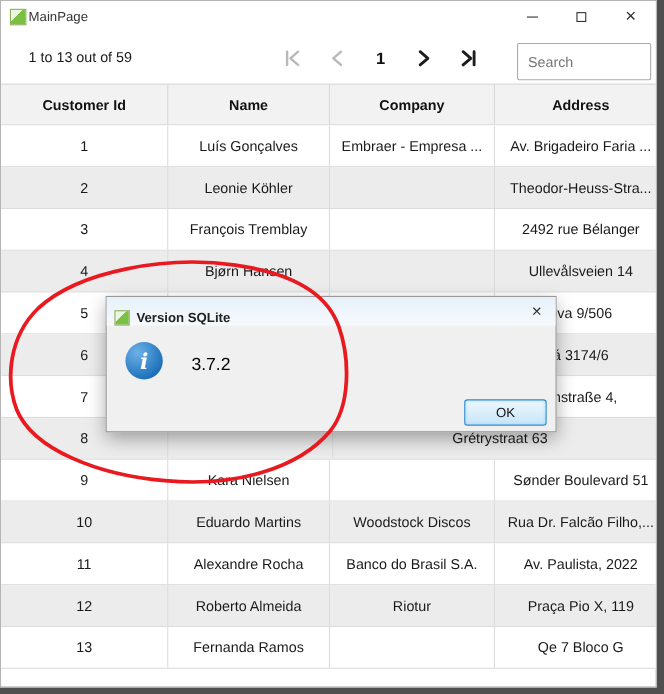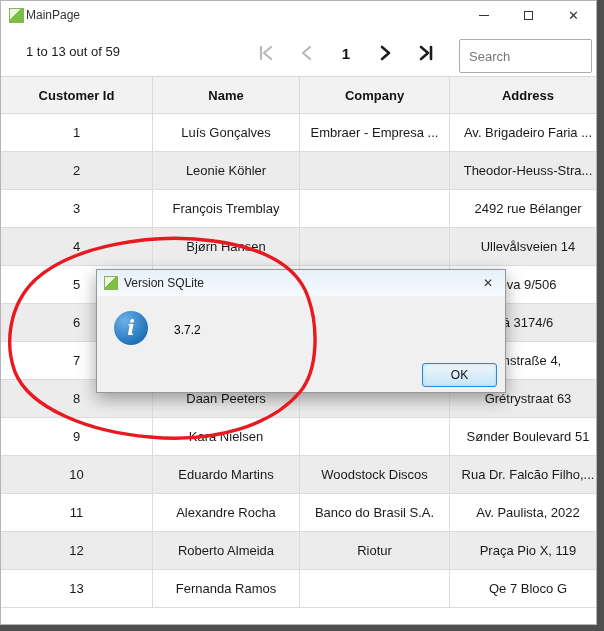--- a/index.html
+++ b/index.html
@@ -21,21 +21,21 @@
   .cap-btn{width:45px;height:100%;display:flex;align-items:center;justify-content:center;font-size:13px;color:#333;cursor:default;}
   .min-glyph{display:inline-block;width:10px;border-top:1px solid #333;}
   .max-glyph{display:inline-block;width:9px;height:9px;border:1px solid #333;box-sizing:border-box;}
   
   .pagebar{position:absolute;left:0;top:28px;right:0;height:47px;background:#fff;}
   .page-status{position:absolute;left:9px;top:15px;font-size:13px;color:#1a1a1a;margin-left:16px;}
   .nav{position:absolute;left:252px;top:8px;height:32px;display:flex;align-items:center;gap:15px;}
   .nav-btn{width:26px;height:30px;display:flex;align-items:center;justify-content:center;}
   .page-num{font-size:15px;font-weight:bold;color:#111;width:22px;text-align:center;}
   .search{
-    position:absolute;right:4px;top:10px;width:133px;height:29px;
+    position:absolute;right:4px;top:10px;width:122px;height:29px;
     border:1px solid #ababab;border-radius:2px;background:#fff;
     font-size:13px;color:#333;padding:16px 9px;box-sizing:border-box;outline:none;
     font-family:"Liberation Sans","DejaVu Sans",sans-serif;
   }
   .search::placeholder{color:#767676;}
   
   .thead{
     position:absolute;left:0;top:75px;right:0;height:38px;display:flex;
     background:#f2f2f2;border-top:1px solid #d9d9d9;border-bottom:1px solid #d9d9d9;box-sizing:border-box;
   }
@@ -48,33 +48,33 @@
   .trow.alt{background:#ececec;}
   .td{display:flex;align-items:center;justify-content:center;font-size:13px;color:#1a1a1a;
     border-right:1px solid #dcdcdc;box-sizing:border-box;white-space:nowrap;overflow:hidden;}
   .td:last-child{border-right:none;}
   
   .dialog{
     position:absolute;left:95px;top:268px;width:410px;height:124px;
     background:#f0f0f0;border:1px solid #989898;box-sizing:border-box;
     box-shadow:0 6px 16px rgba(0,0,0,0.35);z-index:50;
   }
-  .dlg-titlebar{height:26px;display:flex;align-items:center;background:linear-gradient(180deg,#e6f0fa,#f7fafd);}
+  .dlg-titlebar{height:26px;display:flex;align-items:flex-end;background:linear-gradient(180deg,#e6f0fa,#f7fafd);font-weight:bold;}
   .dlg-icon{width:14px;height:14px;margin-left:7px;border:1px solid #8fae59;
     background:linear-gradient(135deg,#eaf6e2 0 42%,#7ac143 42% 100%);box-sizing:border-box;}
   .dlg-title{margin-left:6px;font-size:12px;color:#222;}
   .dlg-close{margin-left:auto;width:34px;height:100%;display:flex;align-items:center;justify-content:center;font-size:12px;color:#333;}
   .dlg-body{position:relative;height:97px;}
   .info-icon{
     position:absolute;left:17px;top:15px;width:34px;height:34px;border-radius:50%;
     background:radial-gradient(circle at 32% 28%,#6cb1e8,#2173bb 70%,#185f9e);
     color:#fff;display:flex;align-items:center;justify-content:center;
     font-family:"DejaVu Serif",serif;font-style:italic;font-weight:bold;font-size:20px;
   }
-  .dlg-message{position:absolute;left:77px;top:27px;font-size:12px;color:#000;}
+  .dlg-message{position:absolute;left:77px;top:27px;font-size:16px;color:#000;}
   .ok-btn{
     position:absolute;right:8px;bottom:6px;width:73px;height:22px;
     background:linear-gradient(180deg,#eef7fd,#c7e5f8);
     border:1px solid #2a8ad1;border-radius:3px;box-shadow:inset 0 0 3px #9fd4f2;
     font-size:12px;color:#111;display:flex;align-items:center;justify-content:center;
   }
   
   .annotation{position:absolute;left:0;top:0;z-index:100;pointer-events:none;}
   
   .ico-disabled{stroke:#b9b9b9;}
@@ -176,21 +176,20 @@
         <div class="td c3">á 3174/6</div>
       </div>
       <div class="trow">
         <div class="td c0">7</div>
         <div class="td c1"></div>
         <div class="td c2"></div>
         <div class="td c3">rmstraße 4,</div>
       </div>
       <div class="trow alt">
         <div class="td c0">8</div>
-        <div class="td c1">Daan Peeters</div>
         <div class="td c2"></div>
         <div class="td c3">Grétrystraat 63</div>
       </div>
       <div class="trow">
         <div class="td c0">9</div>
         <div class="td c1">Kara Nielsen</div>
         <div class="td c2"></div>
         <div class="td c3">Sønder Boulevard 51</div>
       </div>
       <div class="trow alt">

